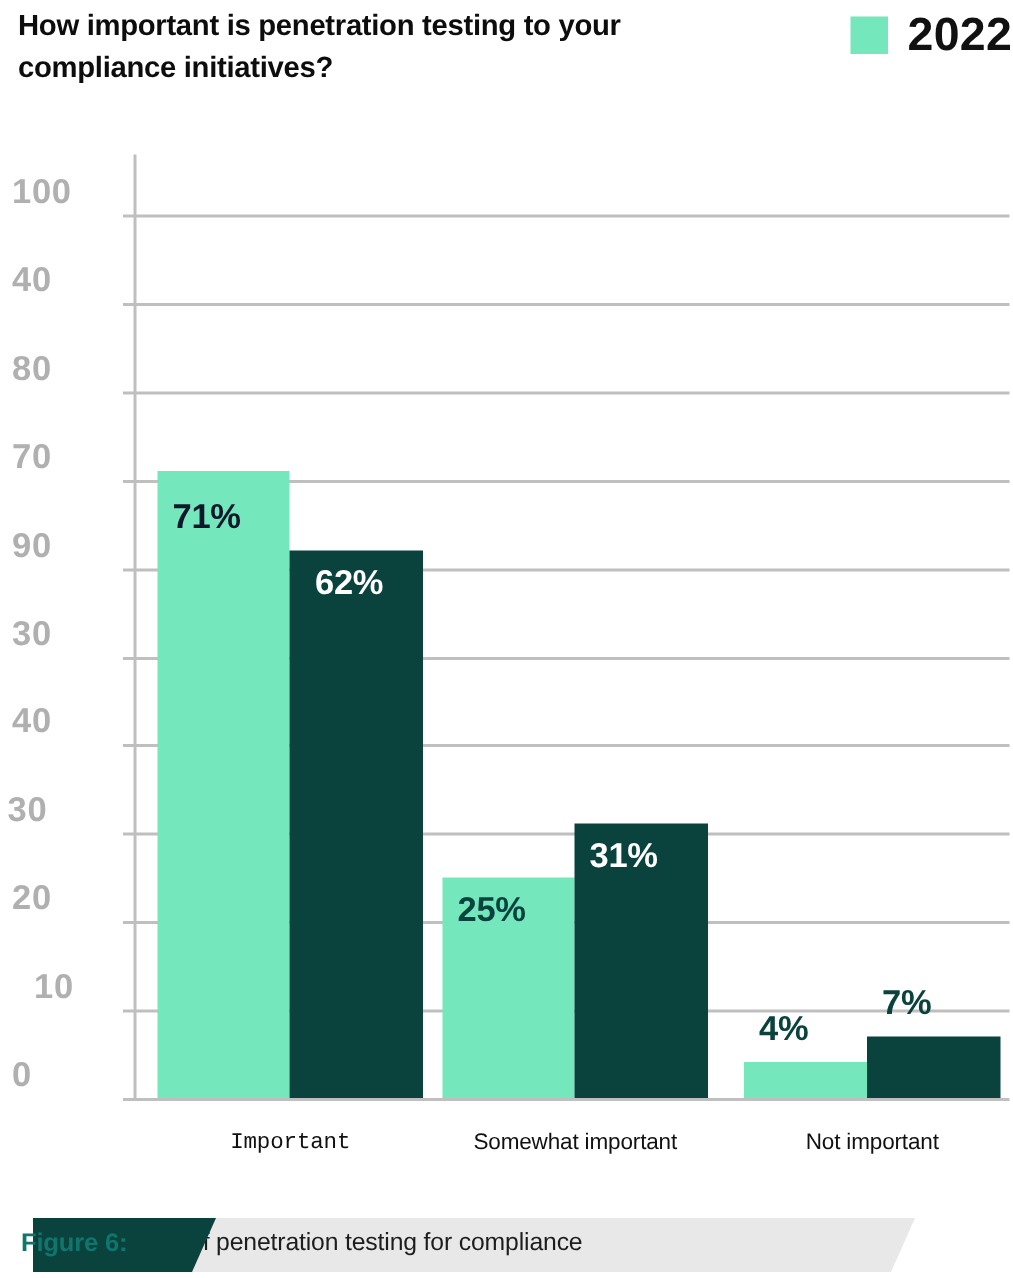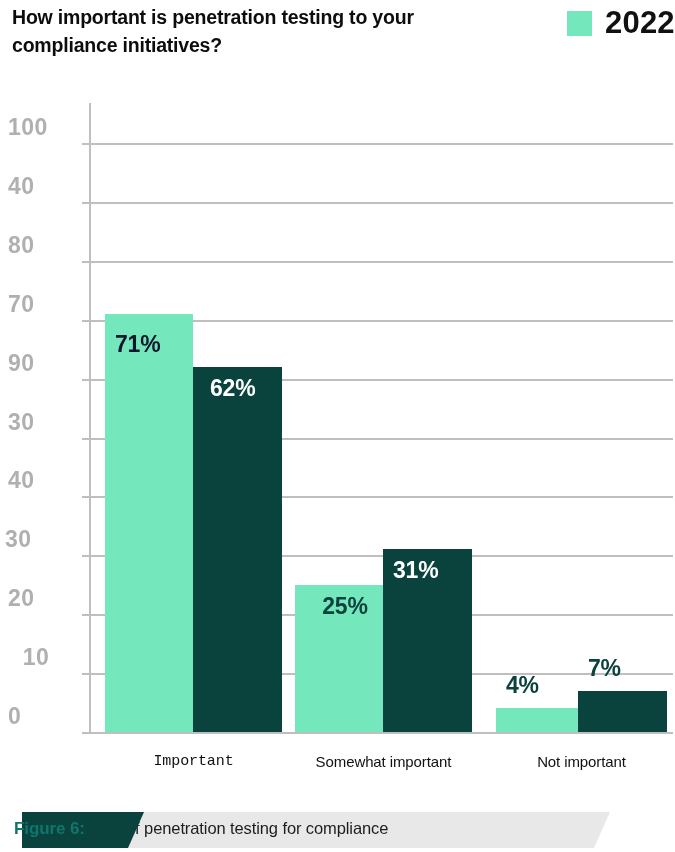--- a/index.html
+++ b/index.html
@@ -155,21 +155,21 @@
         <div class="bar" style="left: 193px; width: 89px; height: 365.18px; background: rgb(10, 66, 61);"></div>
         <div class="bar" style="left: 295px; width: 88px; height: 147.25px; background: rgb(116, 232, 188);"></div>
         <div class="bar" style="left: 383px; width: 89px; height: 182.59px; background: rgb(10, 66, 61);"></div>
         <div class="bar" style="left: 496px; width: 82px; height: 23.56px; background: rgb(116, 232, 188);"></div>
         <div class="bar" style="left: 578px; width: 89px; height: 41.23px; background: rgb(10, 66, 61);"></div>
       </div>
 
     <div id="value-layer">
         <div class="bar-label" style="top: 331px; left: 115px; width: 80px; color: #0f172a;">71%</div>
         <div class="bar-label" style="top: 374.82px; left: 210px; width: 81px; color: rgb(255, 255, 255);">62%</div>
-        <div class="bar-label" style="top: 592.75px; left: 305px; width: 80px; color: rgb(10, 66, 61); text-align: center;">25%</div>
+        <div class="bar-label" style="top: 592.75px; left: 305px; width: 80px; color: rgb(10, 66, 61);">25%</div>
         <div class="bar-label" style="top: 557.41px; left: 393px; width: 81px; color: rgb(255, 255, 255);">31%</div>
         <div class="bar-label" style="top: 672.44px; left: 506px; width: 74px; color: rgb(10, 66, 61);">4%</div>
         <div class="bar-label" style="top: 654.77px; left: 588px; width: 81px; color: rgb(10, 66, 61);">7%</div>
       </div>
 
     <div id="cat-layer">
         <div class="cat-label" style="left: 45px; width: 297px; font-family: Liberation Mono, monospace;">Important</div>
         <div class="cat-label" style="left: 235px; width: 297px;">Somewhat important</div>
         <div class="cat-label" style="left: 436px; width: 291px;">Not important</div>
       </div>

